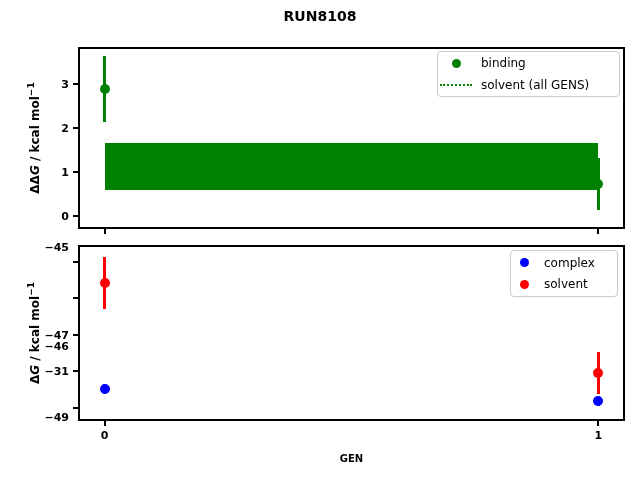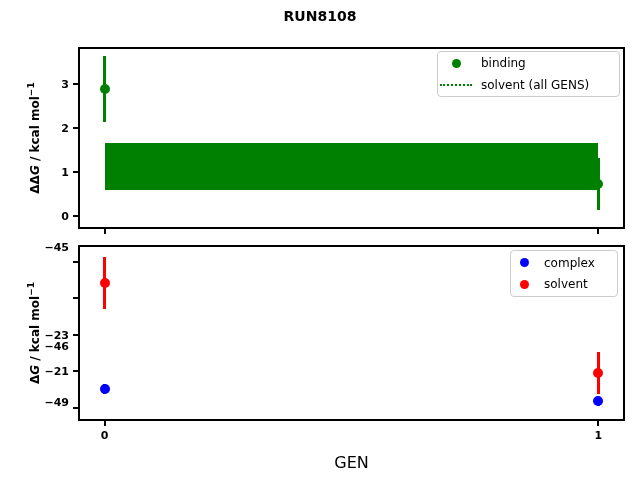--- a/index.html
+++ b/index.html
@@ -40,22 +40,22 @@
     white-space: nowrap;
   }
   .ylabel sup { font-size: 9px; }
   .ylabel .mvar { font-style: italic; }
 
   .xlabel {
     position: absolute;
     top: calc(100% + 34px);
     left: 50%;
     transform: translateX(-50%);
-    font-size: 16px;
-    font-weight: normal;
+    font-size: 10px;
+    font-weight: bold;
   }
 
   .ytick {
     position: absolute;
     right: calc(100% + 2px);
     width: 5px; height: 2px;
     background: #000;
   }
   .yticklabel {
     position: absolute;
@@ -163,25 +163,25 @@
           <span class="legend-dot" style="background: rgb(255, 0, 0);"></span>
         </span>
         <span class="legend-label">solvent</span>
       </div>
     </div>
   <div class="ytick" style="top: 13.6383px;"></div>
       <div class="yticklabel" style="top: 0;">−45</div>
       <div class="ytick" style="top: 50.234px;"></div>
       <div class="yticklabel" style="top: 51.234px; margin-top: 48px;">−46</div>
       <div class="ytick" style="top: 86.8298px;"></div>
-      <div class="yticklabel" style="top: 87.8298px;">−23</div>
+      <div class="yticklabel" style="top: 87.8298px;">−47</div>
       <div class="ytick" style="top: 123.426px;"></div>
-      <div class="yticklabel" style="top: 124.426px;">−21</div>
+      <div class="yticklabel" style="top: 124.426px;">−31</div>
       <div class="ytick" style="top: 160.021px;"></div>
-      <div class="yticklabel" style="top: 155px;">−49</div>
+      <div class="yticklabel" style="top: 170px;">−49</div>
       <div class="xtick" style="left: 23.6818px;"></div>
       <div class="xticklabel" style="left: 24.6818px;">0</div>
       <div class="xtick" style="left: 517.318px;"></div>
       <div class="xticklabel" style="left: 518.318px;">1</div>
       <div class="errbar" style="left: 23.1818px; top: 137.234px; height: 9.51489px; background: rgb(0, 0, 255);"></div>
       <div class="errbar" style="left: 516.818px; top: 149.677px; height: 9.51489px; background: rgb(0, 0, 255);"></div>
       <div class="errbar" style="left: 23.1818px; top: 9.51489px; height: 52.6979px; background: rgb(255, 0, 0);"></div>
       <div class="errbar" style="left: 516.818px; top: 105.396px; height: 41.7191px; background: rgb(255, 0, 0);"></div>
       <div class="marker" style="left: 19.6818px; top: 136.991px; background: rgb(0, 0, 255);"></div>
       <div class="marker" style="left: 513.318px; top: 149.434px; background: rgb(0, 0, 255);"></div>

